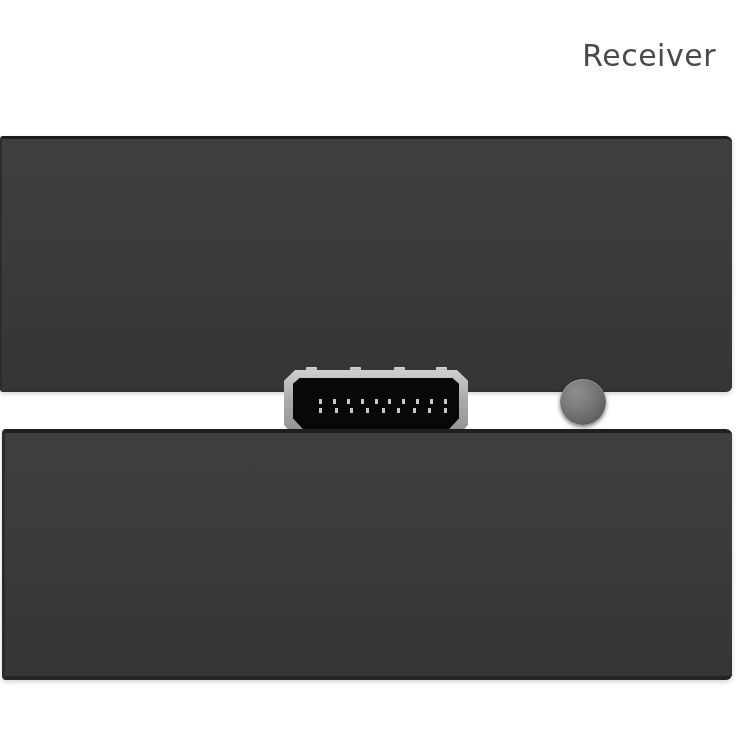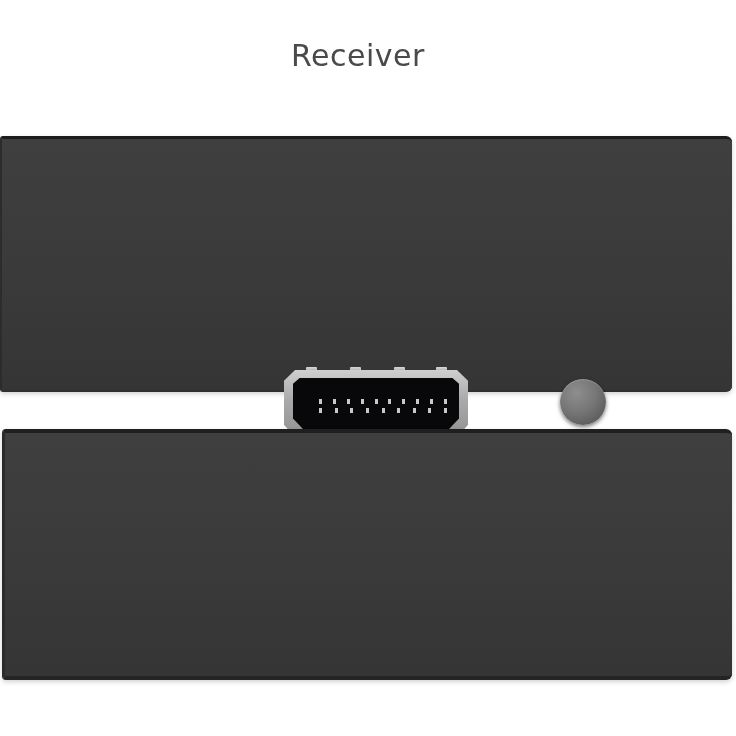--- a/index.html
+++ b/index.html
@@ -15,21 +15,21 @@
     overflow: hidden;
     position: relative;
   }
 
   
   #page-title {
     position: absolute;
     top: 38px;
     left: 0;
     width: 716px;
-    text-align: center;
+    text-align: right;
     font-size: 30px;
     font-weight: 400;
     color: #4a4a4a;
     letter-spacing: 0.5px;
     font-family: "DejaVu Sans", sans-serif;
   }
 
   
   .panel {
     position: absolute;

